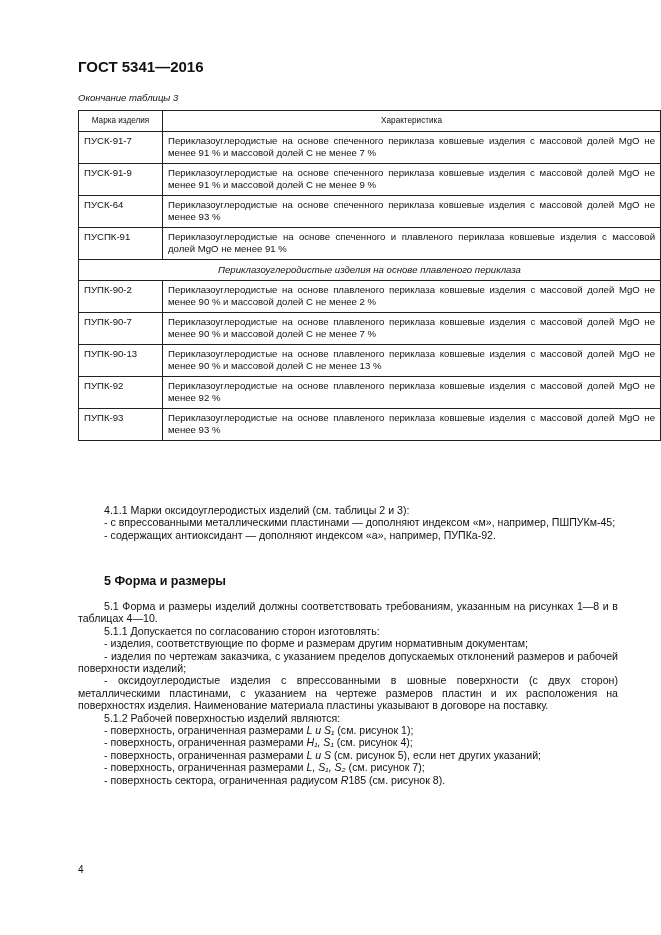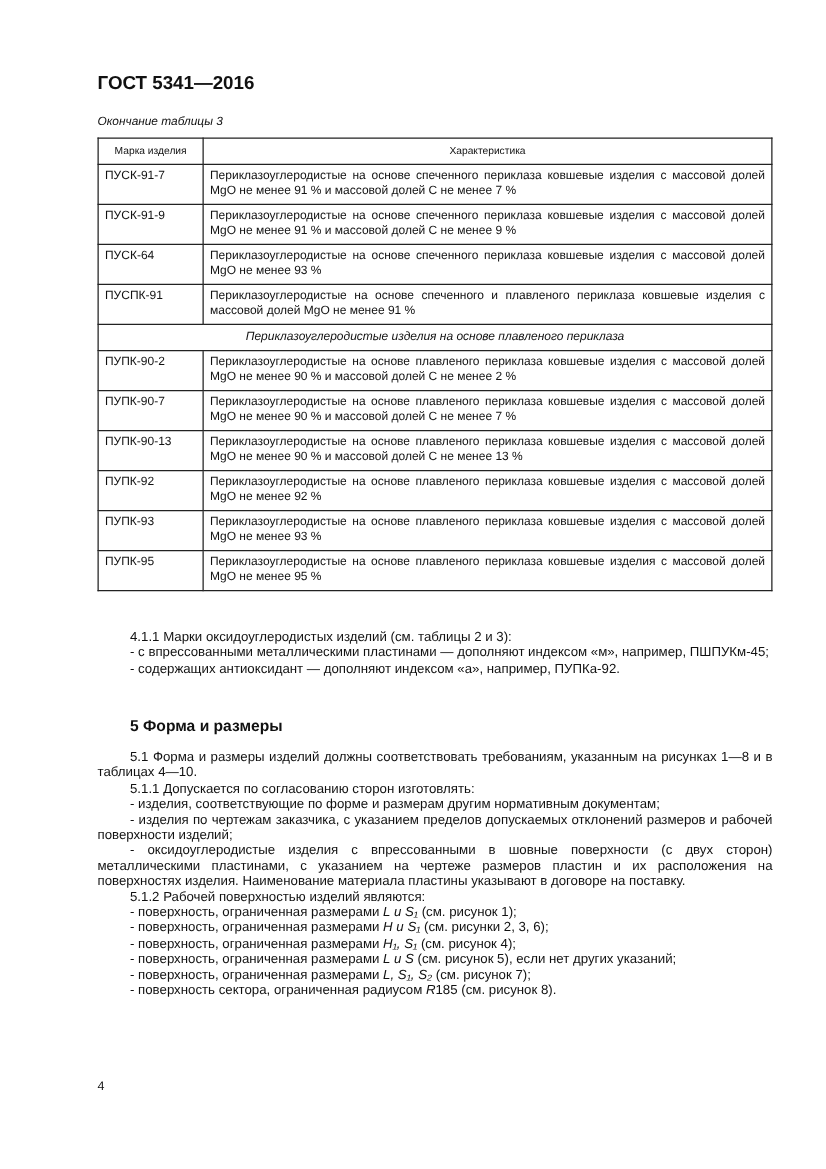--- a/index.html
+++ b/index.html
@@ -9,21 +9,21 @@
   }
   .header {
     position: absolute; left: 78px; top: 58px;
     font-weight: bold; font-size: 15px;
   }
   .table-caption {
     position: absolute; left: 78px; top: 92px;
     font-style: italic; font-size: 9.5px;
   }
   table.spec {
-    position: absolute; left: 78px; top: 110px; width: 540px;
+    position: absolute; left: 78px; top: 110px; width: 583px;
     border-collapse: collapse; font-size: 9.6px; line-height: 12px;
   }
   table.spec td, table.spec th {
     border: 1px solid #222; vertical-align: top; padding: 3px 5px 4px 5px;
   }
   table.spec th { font-weight: normal; font-size: 8.2px; text-align: center; padding: 4px 5px; }
   table.spec td.mark { width: 73px; margin-left: 12px; }
   table.spec td.group { text-align: center; padding: 4px 5px; font-style: italic; }
   table.spec td.desc { text-align: justify; }
   .body-text {
@@ -80,43 +80,38 @@
     <td class="desc">Периклазоуглеродистые на основе плавленого периклаза ковшевые изделия с массовой долей MgO не менее 90 % и массовой долей С не менее 13 %</td>
   </tr>
   <tr>
     <td class="mark">ПУПК-92</td>
     <td class="desc">Периклазоуглеродистые на основе плавленого периклаза ковшевые изделия с массовой долей MgO не менее 92 %</td>
   </tr>
   <tr>
     <td class="mark">ПУПК-93</td>
     <td class="desc">Периклазоуглеродистые на основе плавленого периклаза ковшевые изделия с массовой долей MgO не менее 93 %</td>
   </tr>
-  <tr>
-    <td class="mark">ПУПК-95</td>
-    <td class="desc">Периклазоуглеродистые на основе плавленого периклаза ковшевые изделия с массовой долей MgO не менее 95 %</td>
-  </tr>
 </tbody>
   </table>
 
 <div class="body-text" style="top:504px">
   <p class="p indent">4.1.1 Марки оксидоуглеродистых изделий (см. таблицы 2 и 3):</p>
   <p class="p indent">- с впрессованными металлическими пластинами — дополняют индексом «м», например, ПШПУКм-45;</p>
   <p class="p indent">- содержащих антиоксидант — дополняют индексом «а», например, ПУПКа-92.</p>
 </div>
 
 <div class="section-title">5 Форма и размеры</div>
 
 <div class="body-text" style="top:600px">
   <p class="p indent">5.1 Форма и размеры изделий должны соответствовать требованиям, указанным на рисунках 1—8 и в таблицах 4—10.</p>
   <p class="p indent">5.1.1 Допускается по согласованию сторон изготовлять:</p>
   <p class="p indent">- изделия, соответствующие по форме и размерам другим нормативным документам;</p>
   <p class="p indent">- изделия по чертежам заказчика, с указанием пределов допускаемых отклонений размеров и рабочей поверхности изделий;</p>
   <p class="p indent">- оксидоуглеродистые изделия с впрессованными в шовные поверхности (с двух сторон) металлическими пластинами, с указанием на чертеже размеров пластин и их расположения на поверхностях изделия. Наименование материала пластины указывают в договоре на поставку.</p>
   <p class="p indent">5.1.2 Рабочей поверхностью изделий являются:</p>
   <p class="p indent"><span>- поверхность, ограниченная размерами </span><i>L и S₁</i><span> (см. рисунок 1);</span></p>
-  <p class="p indent"><span>- поверхность, ограниченная размерами </span><i>H и S₁</i><span> (см. рисунки 2, 3, 6);</span></p>
   <p class="p indent"><span>- поверхность, ограниченная размерами </span><i>H₁, S₁</i><span> (см. рисунок 4);</span></p>
   <p class="p indent"><span>- поверхность, ограниченная размерами </span><i>L и S</i><span> (см. рисунок 5), если нет других указаний;</span></p>
   <p class="p indent"><span>- поверхность, ограниченная размерами </span><i>L, S₁, S₂</i><span> (см. рисунок 7);</span></p>
   <p class="p indent"><span>- поверхность сектора, ограниченная радиусом </span><i>R</i><span>185 (см. рисунок 8).</span></p>
 </div>
 
 <div class="page-num">4</div>
 
 </body></html>

